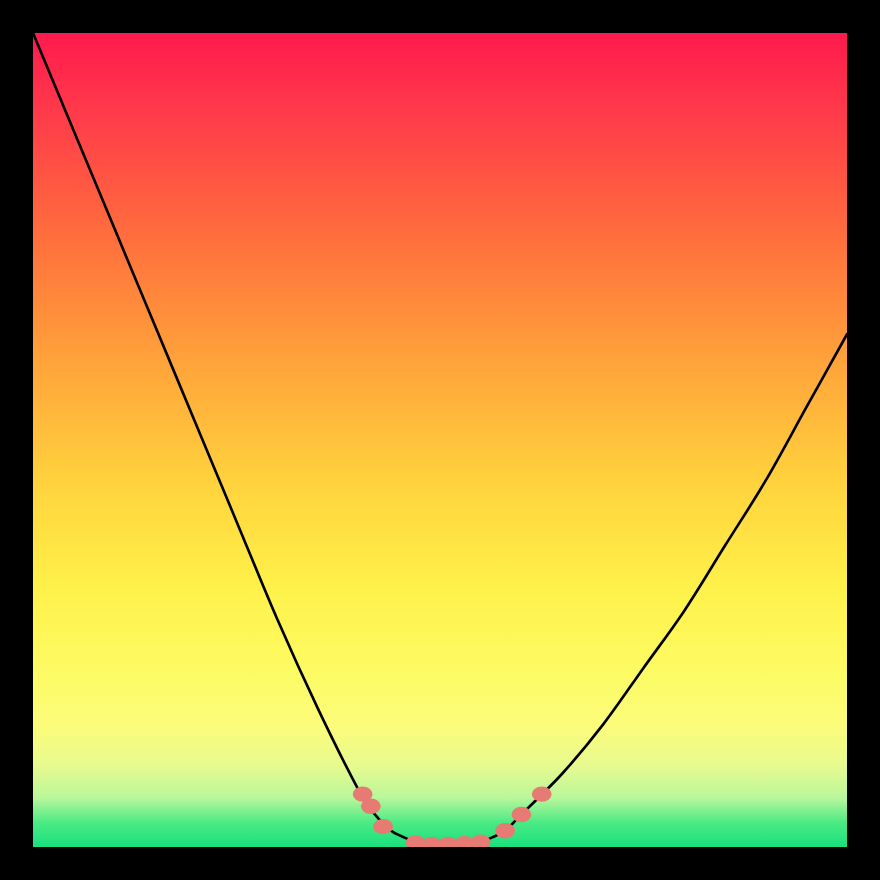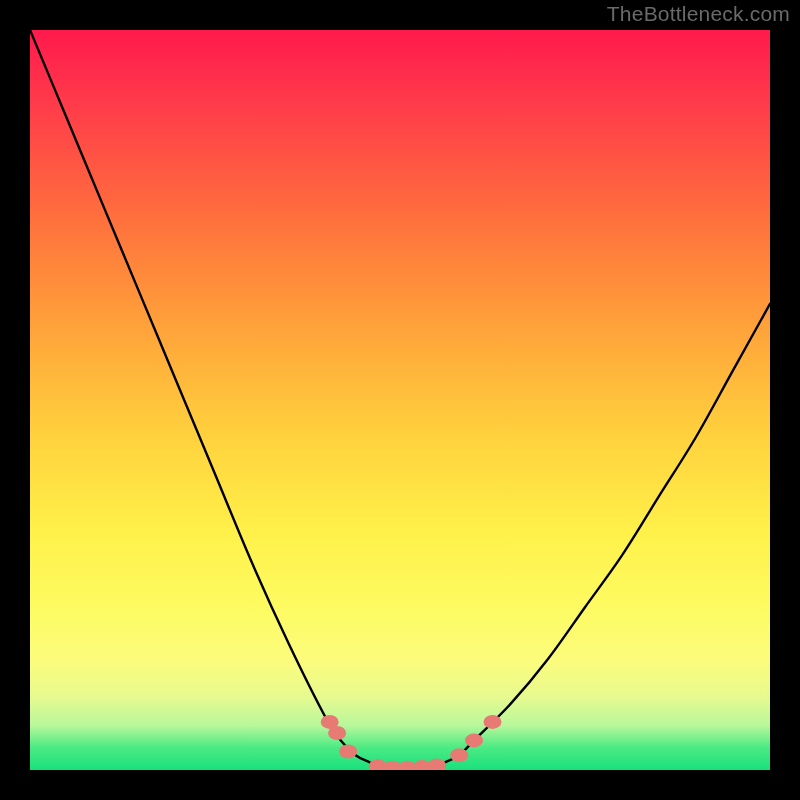--- a/index.html
+++ b/index.html
@@ -54,21 +54,20 @@
     left: 0;
     top: 0;
     width: 740px;
     height: 740px;
   }
 </style>
 </head>
 <body>
 
 <div class="frame">
-  <div class="watermark">TheBottleneck.com</div>
   <div class="plot-area">
     <svg class="curve" viewBox="0 0 740 740" preserveAspectRatio="none">
       <path id="curve-path" fill="none" stroke="#000" stroke-width="2.4" stroke-linecap="round" stroke-linejoin="round" d="M 0.00 0.00 C 6.17 14.80, 24.67 59.20, 37.00 88.80 C 49.33 118.40, 61.67 148.00, 74.00 177.60 C 86.33 207.20, 98.67 236.80, 111.00 266.40 C 123.33 296.00, 135.67 325.60, 148.00 355.20 C 160.33 384.80, 172.67 414.40, 185.00 444.00 C 197.33 473.60, 209.67 504.43, 222.00 532.80 C 234.33 561.17, 246.67 588.30, 259.00 614.20 C 271.33 640.10, 287.37 672.17, 296.00 688.20 C 304.63 704.23, 305.87 704.23, 310.80 710.40 C 315.73 716.57, 320.67 721.50, 325.60 725.20 C 330.53 728.90, 335.47 730.13, 340.40 732.60 C 345.33 735.07, 350.27 738.77, 355.20 740.00 C 360.13 741.23, 365.07 740.00, 370.00 740.00 C 374.93 740.00, 379.87 740.00, 384.80 740.00 C 389.73 740.00, 394.67 741.23, 399.60 740.00 C 404.53 738.77, 409.47 735.07, 414.40 732.60 C 419.33 730.13, 424.27 728.90, 429.20 725.20 C 434.13 721.50, 435.37 719.03, 444.00 710.40 C 452.63 701.77, 468.67 686.97, 481.00 673.40 C 493.33 659.83, 505.67 645.03, 518.00 629.00 C 530.33 612.97, 542.67 594.47, 555.00 577.20 C 567.33 559.93, 579.67 543.90, 592.00 525.40 C 604.33 506.90, 616.67 485.93, 629.00 466.20 C 641.33 446.47, 653.67 427.97, 666.00 407.00 C 678.33 386.03, 690.67 362.60, 703.00 340.40 C 715.33 318.20, 733.83 284.90, 740.00 273.80"></path>
       <g id="markers">
           <ellipse cx="299.70" cy="691.90" rx="9" ry="7" fill="#e77a73"></ellipse>
           <ellipse cx="307.10" cy="703.00" rx="9" ry="7" fill="#e77a73"></ellipse>
           <ellipse cx="318.20" cy="721.50" rx="9" ry="7" fill="#e77a73"></ellipse>
           <ellipse cx="347.80" cy="736.30" rx="9" ry="7" fill="#e77a73"></ellipse>
           <ellipse cx="362.60" cy="737.78" rx="9" ry="7" fill="#e77a73"></ellipse>
           <ellipse cx="377.40" cy="737.78" rx="9" ry="7" fill="#e77a73"></ellipse>

